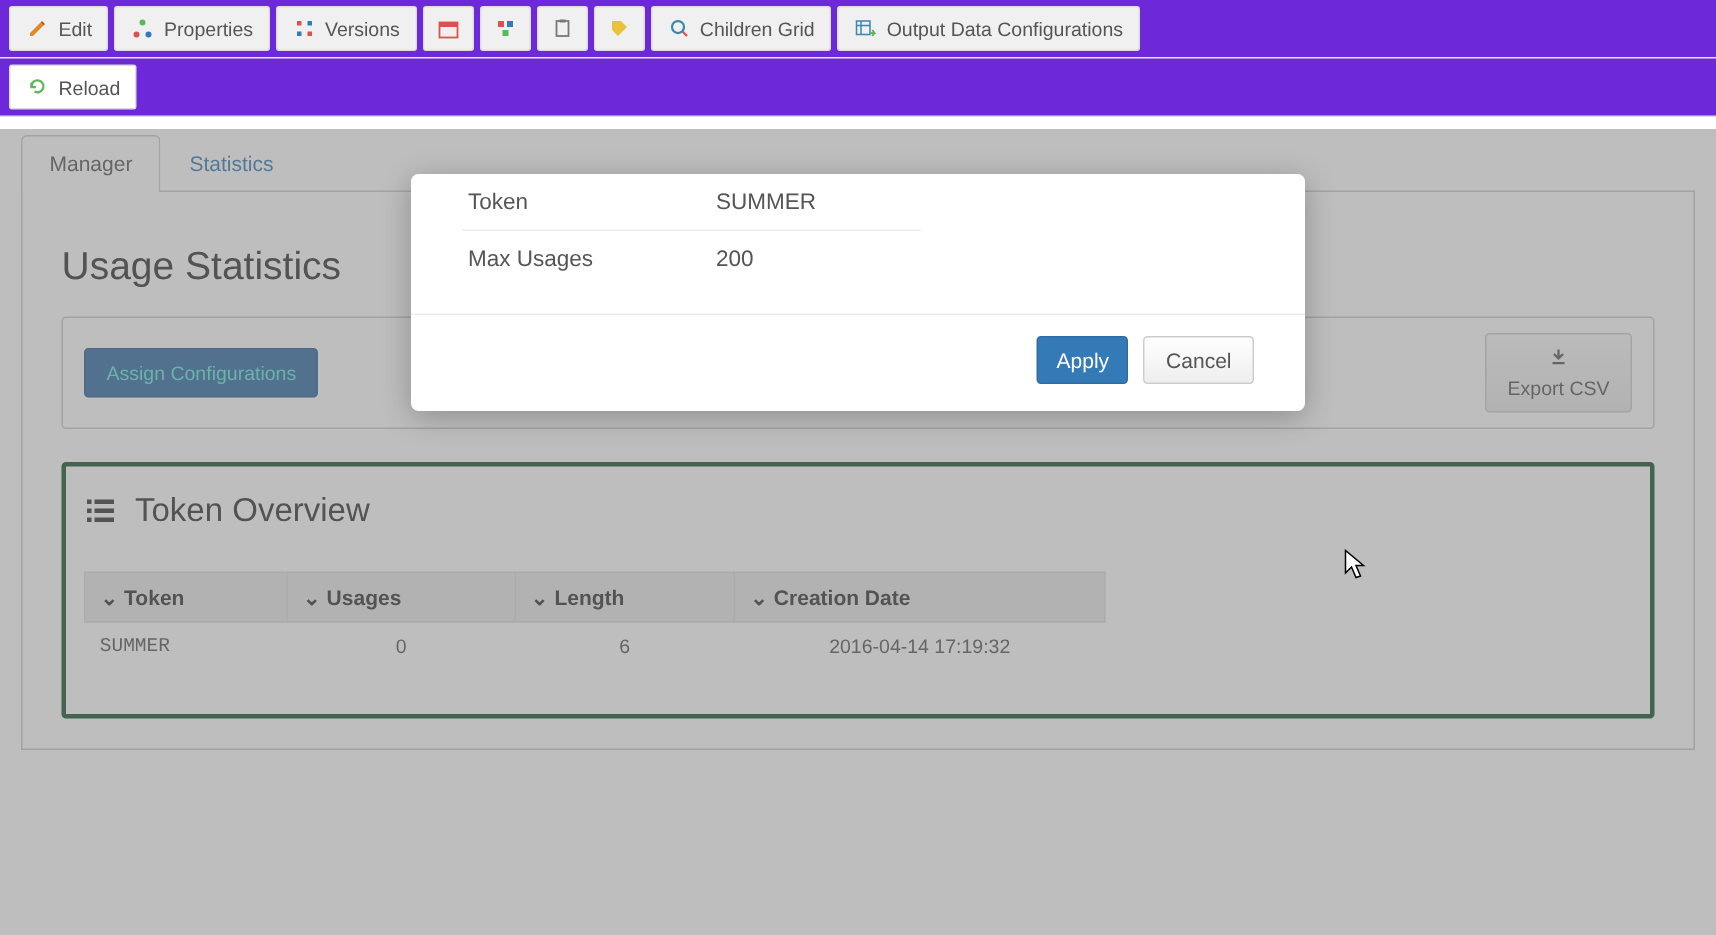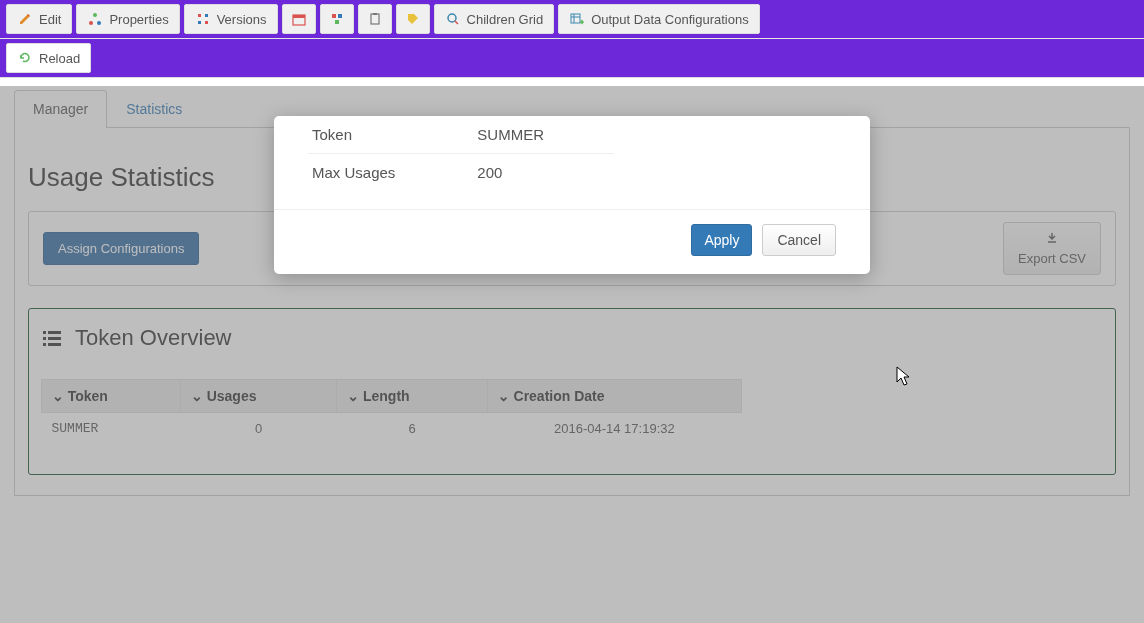--- a/index.html
+++ b/index.html
@@ -13,29 +13,29 @@
 .tool-btn.active { background: #fff; color: #3a87ad; border-color: #ccc; }
 .tool-btn .ico { width: 16px; height: 16px; display: inline-flex; align-items: center; justify-content: center; }
 .tool-btn.icon-only { padding: 6px 8px; }
 
 
 .content { padding: 12px 14px; }
 .tabs { display: flex; border-bottom: 1px solid #ccc; }
 .tab { padding: 10px 18px; border: 1px solid transparent; border-bottom: none; cursor: pointer; color: #337ab7; font-size: 14px; }
 .tab.active { border-color: #ccc; background: #fff; color: #555; border-radius: 4px 4px 0 0; margin-bottom: -1px; }
 
-.page-panel { border: 1px solid #ccc; border-top: none; padding: 20px 13px; }
+.page-panel { border: 1px solid #ccc; border-top: none; padding: 20px 26px; }
 .page-title { font-size: 26px; font-weight: normal; color: #333; margin: 14px 0 18px 0; }
 
 .action-bar { display: flex; justify-content: space-between; align-items: center; border: 1px solid #ccc; border-radius: 3px; padding: 10px 14px; margin-bottom: 22px; }
 .btn { display: inline-flex; align-items: center; gap: 6px; padding: 8px 14px; border-radius: 3px; border: 1px solid #ccc; background: linear-gradient(#fff,#eee); cursor: pointer; font-size: 13px; }
-.btn-primary { background: #2f6ba5; border-color: #2a5f93; color: #ffffff; }
+.btn-primary { background: #2f6ba5; border-color: #2a5f93; color: #5eead4; }
 .btn-gray { background: linear-gradient(#fafafa,#e8e8e8); color: #555; flex-direction: column; }
 
-.section { border: 1px solid #14532d; border-radius: 3px; padding: 16px 12px 30px 12px; }
+.section { border: 3px solid #14532d; border-radius: 3px; padding: 16px 12px 30px 12px; }
 .section-title { font-size: 22px; font-weight: normal; color: #333; display: flex; align-items: center; gap: 12px; margin-bottom: 28px; }
 
 table.data { width: 66%; border-collapse: collapse; font-size: 14px; }
 table.data thead th { background: #e8e8e8; border: 1px solid #ddd; padding: 8px 10px; text-align: left; font-weight: bold; }
 table.data thead th .sort { margin-right: 4px; }
 table.data tbody td { padding: 8px 10px; font-size: 13px; color: #555; }
 table.data tbody td.mono { font-family: "Courier New", monospace; }
 
 
 .overlay { position: absolute; inset: 0; top: 86px; background: rgba(120,120,120,0.48); }

